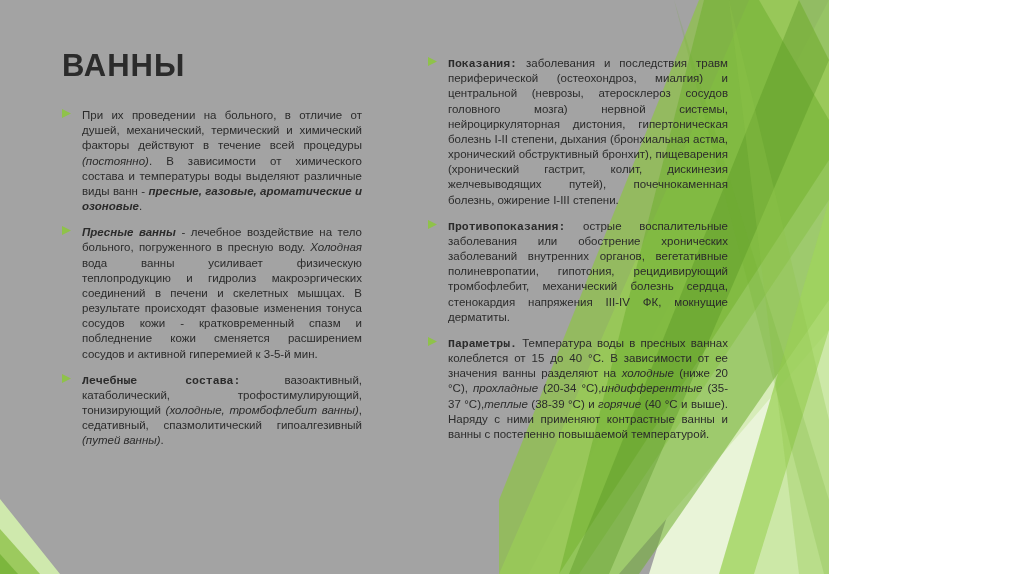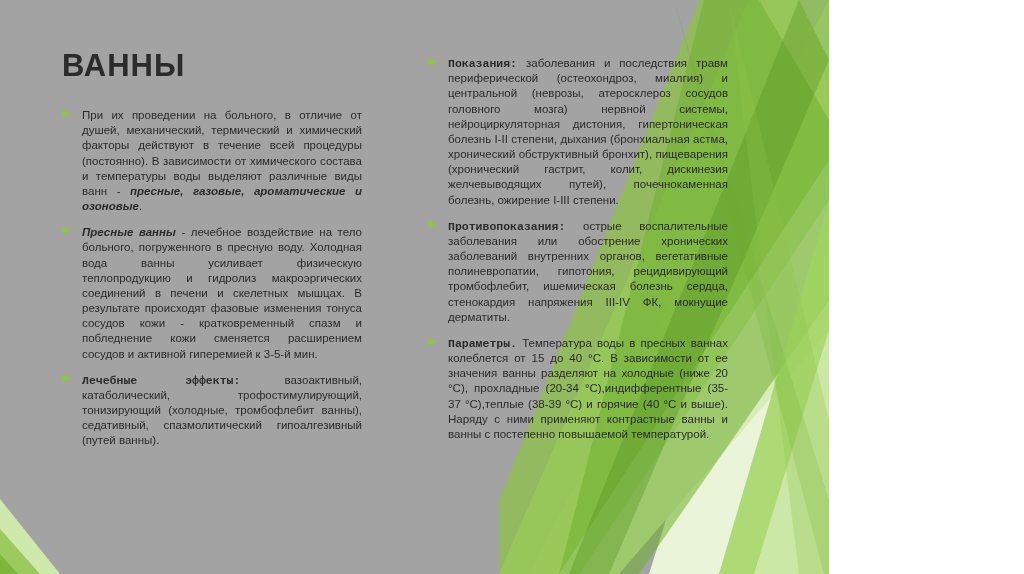--- a/index.html
+++ b/index.html
@@ -84,21 +84,21 @@
     font-size: 10px;
     line-height: 1.5;
     padding-top: 1px;
   }
   .bullet-mark svg { display: block; }
   .bullet-text {
     flex: 1 1 auto;
     text-align: justify;
   }
   .b { font-weight: bold; font-family: Liberation Mono, monospace; }
-  .i { }
+  .i { font-style: italic; }
   .bi { font-weight: bold; font-style: italic; }
 </style>
 </head>
 <body>
 
 <div class="slide">
 
   <div class="deco">
     <svg width="330" height="574" viewBox="0 0 330 574" xmlns="http://www.w3.org/2000/svg">
       <polygon points="330,0 330,574 150,574" fill="#e9f4d8"></polygon>
@@ -142,39 +142,39 @@
             </svg>
           </span>
           <div class="bullet-text"><span class="bi">Пресные ванны</span><span> - лечебное воздействие на тело больного, погруженного в пресную воду. </span><span class="i">Холодная</span><span> вода ванны усиливает физическую теплопродукцию и гидролиз макроэргических соединений в печени и скелетных мышцах. В результате происходят фазовые изменения тонуса сосудов кожи - кратковременный спазм и побледнение кожи сменяется расширением сосудов и активной гиперемией к 3-5-й мин.</span></div>
         </div>
         <div class="bullet-row">
           <span class="bullet-mark">
             <svg width="9" height="9" viewBox="0 0 9 9">
               <polygon points="0,0 9,4.5 0,9" fill="#8fc24a"></polygon>
             </svg>
           </span>
-          <div class="bullet-text"><span class="b">Лечебные эффекты:</span><span> вазоактивный, катаболический, трофостимулирующий, тонизирующий </span><span class="i">(холодные, тромбофлебит ванны)</span><span>, седативный, спазмолитический гипоалгезивный </span><span class="i">(путей ванны)</span><span>.</span></div>
+          <div class="bullet-text"><span class="b">Лечебные состава:</span><span> вазоактивный, катаболический, трофостимулирующий, тонизирующий </span><span class="i">(холодные, тромбофлебит ванны)</span><span>, седативный, спазмолитический гипоалгезивный </span><span class="i">(путей ванны)</span><span>.</span></div>
         </div>
       </div>
     <div class="col col-right" id="right-col">
         <div class="bullet-row">
           <span class="bullet-mark">
             <svg width="9" height="9" viewBox="0 0 9 9">
               <polygon points="0,0 9,4.5 0,9" fill="#8fc24a"></polygon>
             </svg>
           </span>
           <div class="bullet-text"><span class="b">Показания:</span><span> заболевания и последствия травм периферической (остеохондроз, миалгия) и центральной (неврозы, атеросклероз сосудов головного мозга) нервной системы, нейроциркуляторная дистония, гипертоническая болезнь I-II степени, дыхания (бронхиальная астма, хронический обструктивный бронхит), пищеварения (хронический гастрит, колит, дискинезия желчевыводящих путей), почечнокаменная болезнь, ожирение I-III степени.</span></div>
         </div>
         <div class="bullet-row">
           <span class="bullet-mark">
             <svg width="9" height="9" viewBox="0 0 9 9">
               <polygon points="0,0 9,4.5 0,9" fill="#8fc24a"></polygon>
             </svg>
           </span>
-          <div class="bullet-text"><span class="b">Противопоказания:</span><span> острые воспалительные заболевания или обострение хронических заболеваний внутренних органов, вегетативные полиневропатии, гипотония, рецидивирующий тромбофлебит, ишемическая болезнь сердца, стенокардия напряжения III-IV ФК, мокнущие дерматиты.</span></div>
+          <div class="bullet-text"><span class="b">Противопоказания:</span><span> острые воспалительные заболевания или обострение хронических заболеваний внутренних органов, вегетативные полиневропатии, гипотония, рецидивирующий тромбофлебит, механический болезнь сердца, стенокардия напряжения III-IV ФК, мокнущие дерматиты.</span></div>
         </div>
         <div class="bullet-row">
           <span class="bullet-mark">
             <svg width="9" height="9" viewBox="0 0 9 9">
               <polygon points="0,0 9,4.5 0,9" fill="#8fc24a"></polygon>
             </svg>
           </span>
           <div class="bullet-text"><span class="b">Параметры.</span><span> Температура воды в пресных ваннах колеблется от 15 до 40 °С. В зависимости от ее значения ванны разделяют на </span><span class="i">холодные</span><span> (ниже 20 °С), </span><span class="i">прохладные</span><span> (20-34 °С),</span><span class="i">индифферентные</span><span> (35-37 °С),</span><span class="i">теплые</span><span> (38-39 °С) и </span><span class="i">горячие</span><span> (40 °С и выше). Наряду с ними применяют контрастные ванны и ванны с постепенно повышаемой температурой.</span></div>
         </div>
       </div>

